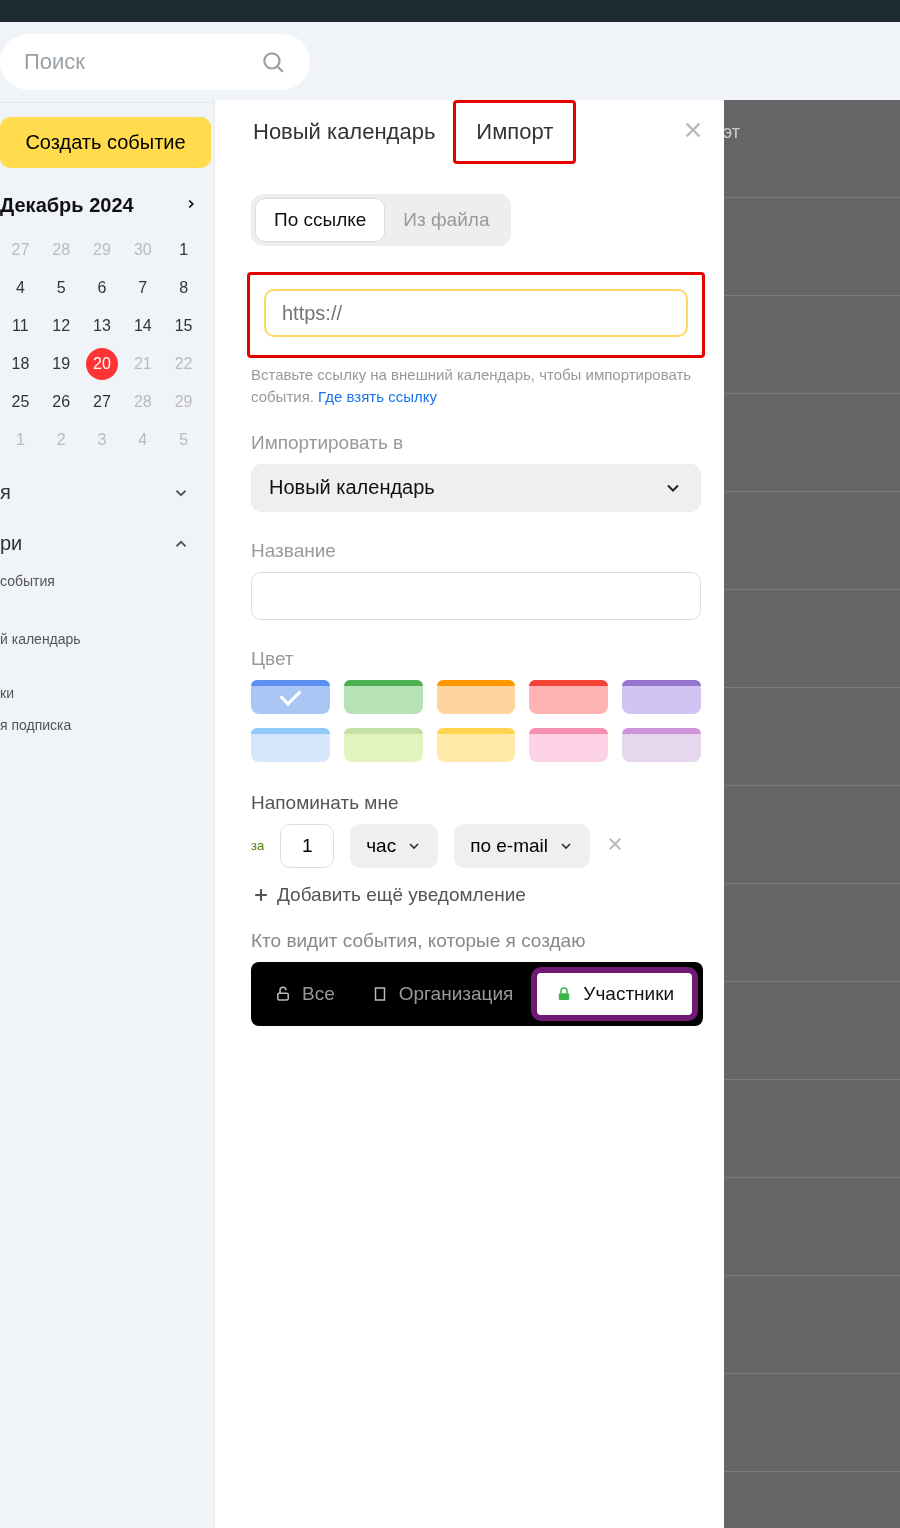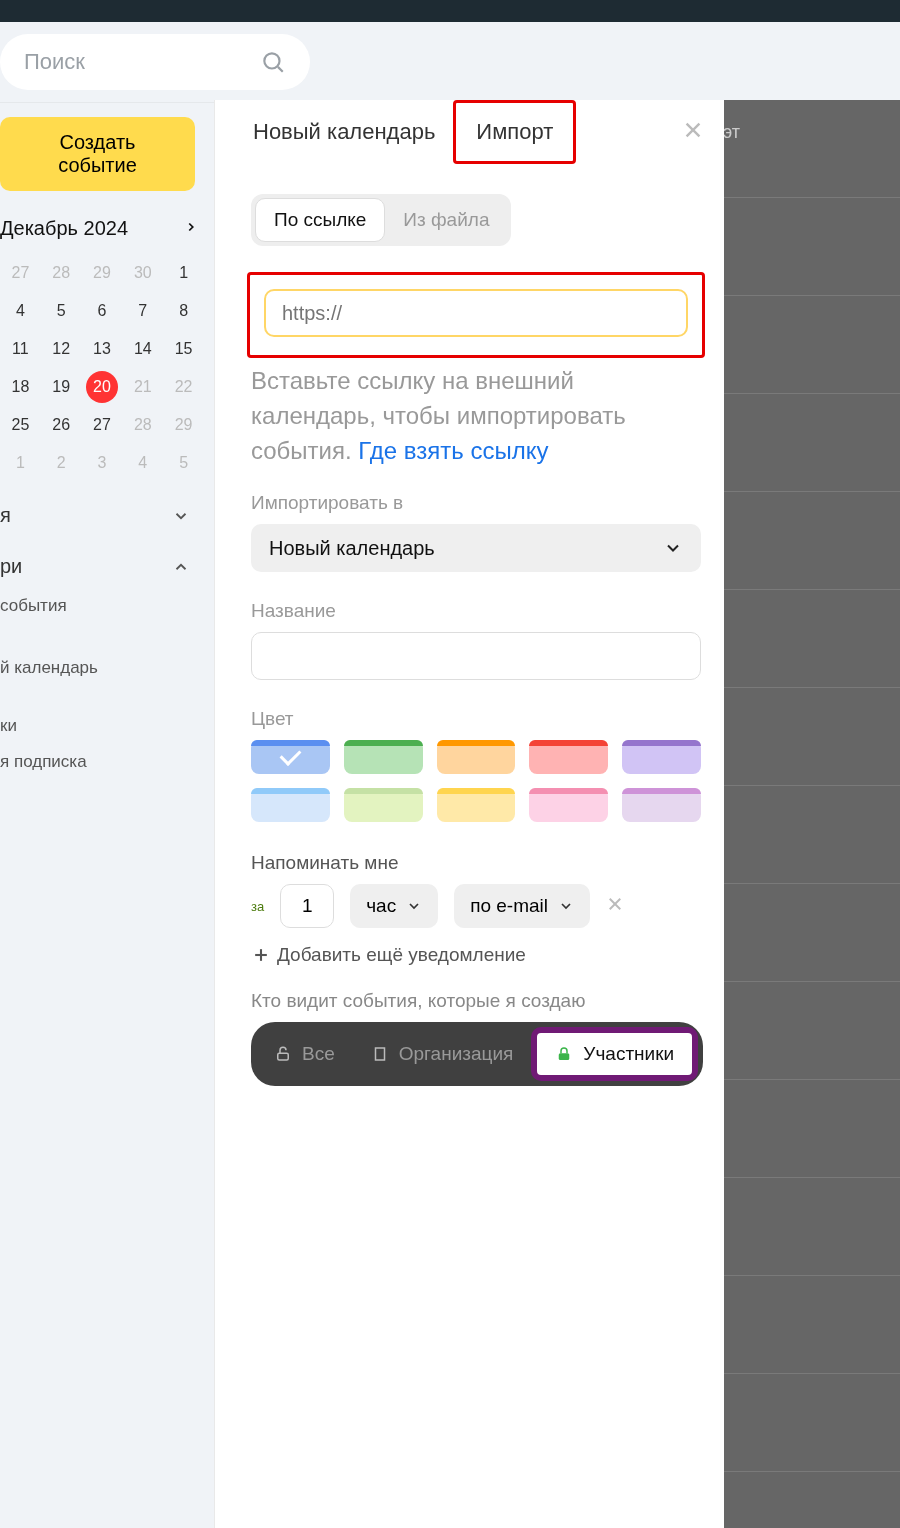--- a/index.html
+++ b/index.html
@@ -3,68 +3,68 @@
 <meta charset="utf-8">
 <style>
 *{box-sizing:border-box;margin:0;padding:0;font-family:-apple-system,BlinkMacSystemFont,"Segoe UI",Arial,sans-serif}
 body{background:#f0f3f7;width:900px;height:1528px;overflow:hidden;position:relative}
 .topbar{height:22px;background:#1e2b33}
 .search-wrap{padding:12px 0 12px 0;background:#f0f3f7;border-bottom:1px solid #e5e8eb}
 .search{margin-left:0;width:310px;height:56px;background:#fff;border-radius:28px;display:flex;align-items:center;padding:0 24px;color:#9aa0a6;font-size:22px;justify-content:space-between}
 .search svg{width:26px;height:26px;stroke:#9aa0a6;stroke-width:2;fill:none}
 .main{display:flex;height:calc(100% - 90px)}
 .sidebar{width:214px;padding:14px 10px 0 0;background:#f0f3f7;position:relative}
-.create-btn{background:#ffdb4d;color:#000;font-size:20px;font-weight:500;border:none;border-radius:10px;padding:14px 18px;width:195px;margin-bottom:26px;cursor:pointer;text-align:center}
+.create-btn{background:#ffdb4d;color:#000;font-size:20px;font-weight:500;border:none;border-radius:10px;padding:14px 18px;width:211px;margin-bottom:26px;cursor:pointer;text-align:center}
 .cal-header{display:flex;align-items:center;justify-content:space-between;padding:0 6px 14px 0}
-.cal-title{font-size:20px;font-weight:400;color:#111}
+.cal-title{font-size:20px;font-weight:700;color:#111}
 .cal-nav svg{width:14px;height:14px;stroke:#111;stroke-width:3;fill:none}
 .cal-dow{display:grid;grid-template-columns:repeat(5,1fr);color:#999;font-size:16px;padding:6px 0;justify-items:center}
 .cal-row{display:grid;grid-template-columns:repeat(5,1fr);padding:3px 0;justify-items:center}
 .cal-day{width:32px;height:32px;display:flex;align-items:center;justify-content:center;border-radius:50%;color:#333}
 .cal-day.muted{color:#bbb}
 .cal-day.today{background:#f33;color:#fff;font-weight:500}
 .sect{display:flex;align-items:center;justify-content:space-between;padding:22px 14px 10px 0;font-size:20px;color:#333;cursor:pointer}
 .sect svg{width:18px;height:18px;stroke:#555;stroke-width:2.4;fill:none}
-.sect-item{font-size:17px;color:#555;padding:8px 0}
+.sect-item{font-size:14px;color:#555;padding:8px 0}
 .backdrop{position:absolute;top:100px;left:724px;right:0;bottom:0;background:#666}
 .back-lines{position:absolute;inset:0}
 .back-row{height:98px;border-bottom:1px solid #7a7a7a}
 .be-txt{position:absolute;top:22px;right:160px;font-size:18px;color:#ccc}
 .panel{position:absolute;left:214px;top:100px;width:510px;bottom:0;background:#fff;display:flex;flex-direction:column;border-left:1px solid #e9e9e9}
 .panel-tabs{display:flex;align-items:center;height:64px;border-bottom:0;padding:0 20px;justify-content:space-between}
 .tabs-left{display:flex;align-items:center;gap:0}
 .tab{font-size:22px;color:#333;padding:18px 18px;cursor:pointer}
 .tab.active{}
 .import-box{border:3px solid #e60000;border-radius:4px;padding:16px 20px}
 .close-x{color:#bbb;font-size:28px;cursor:pointer}
 .panel-body{padding:30px 23px 20px 36px;overflow:auto;flex:1}
 .seg{display:inline-flex;background:#eee;border-radius:12px;padding:4px;margin-bottom:30px}
 .seg-btn{font-size:19px;padding:10px 18px;border-radius:10px;border:none;background:transparent;color:#999;cursor:pointer}
 .seg-btn.active{background:#fff;color:#111;border:1px solid #ddd}
 .hl-box{border:3px solid #e60000;border-radius:4px;padding:14px 14px 18px 14px;margin:-4px -4px 6px -4px}
 .lbl{font-size:19px;color:#999;display:block;margin-bottom:10px}
 .url-input{width:100%;height:48px;border:2px solid #ffd666;border-radius:10px;padding:0 16px;font-size:20px;outline:none;background:#fff;color:#555}
-.hint{font-size:24px;color:#999;line-height:1.45;margin:0 0 24px 0}
+.hint{font-size:15px;color:#999;line-height:1.45;margin:0 0 24px 0}
 .hint a{color:#1a73e8;text-decoration:none}
 .select{width:100%;height:48px;background:#efefef;border:none;border-radius:10px;display:flex;align-items:center;justify-content:space-between;padding:0 18px;font-size:20px;color:#111;cursor:pointer;margin-bottom:28px}
 .select svg{width:20px;height:20px;stroke:#222;stroke-width:2.4;fill:none}
 .text-input{width:100%;height:48px;border:1px solid #ddd;border-radius:10px;padding:0 14px;font-size:19px;margin-bottom:28px;outline:none}
 .colors{display:grid;grid-template-columns:repeat(5,1fr);gap:14px;margin-bottom:14px}
 .color{height:34px;border-radius:8px;display:flex;align-items:center;justify-content:center;cursor:pointer;position:relative}
 .color.sel::after{content:"";width:16px;height:9px;border-left:3px solid #fff;border-bottom:3px solid #fff;transform:rotate(-45deg);position:absolute;top:9px}
 .color-strip{position:absolute;left:0;right:0;top:0;height:6px;border-radius:8px 8px 0 0}
 .remind-row{display:flex;align-items:center;gap:16px;margin-bottom:16px}
 .remind-row .mini-lbl{color:#4d7c0f;font-size:13px}
 .num-input{width:54px;height:44px;border:1px solid #ddd;border-radius:10px;text-align:center;font-size:19px}
 .pill{height:44px;background:#efefef;border:none;border-radius:10px;padding:0 16px;display:flex;align-items:center;gap:10px;font-size:19px;cursor:pointer}
 .pill svg{width:16px;height:16px;stroke:#333;stroke-width:2.5;fill:none}
 .x-rem{color:#bbb;font-size:22px;cursor:pointer}
 .add-remind{display:flex;align-items:center;gap:6px;color:#555;font-size:19px;cursor:pointer;margin-bottom:24px}
 .add-remind svg{width:20px;height:20px;stroke:#555;stroke-width:2.5;fill:none}
-.vis-row{display:flex;background:#404040;border-radius:24px;padding:5px;width:fit-content}
+.vis-row{display:flex;background:#000000;border-radius:8px;padding:5px;width:fit-content}
 .vis{display:flex;align-items:center;gap:10px;padding:10px 18px;border-radius:10px;font-size:19px;color:#999;cursor:pointer}
 .vis.active{background:#fff;color:#111;border:6px solid #701a75}
 .vis svg{width:18px;height:18px}
 </style>
 </head>
 <body>
 
 <div class="topbar"></div>
 
 <div class="search-wrap">

